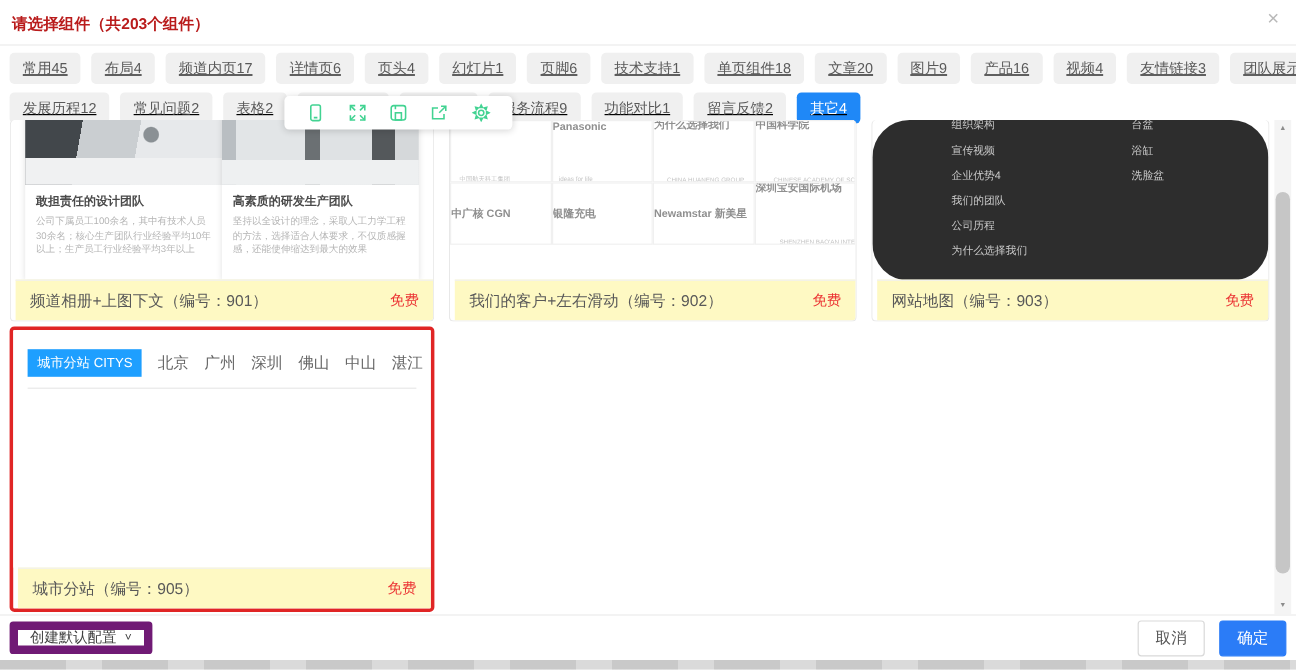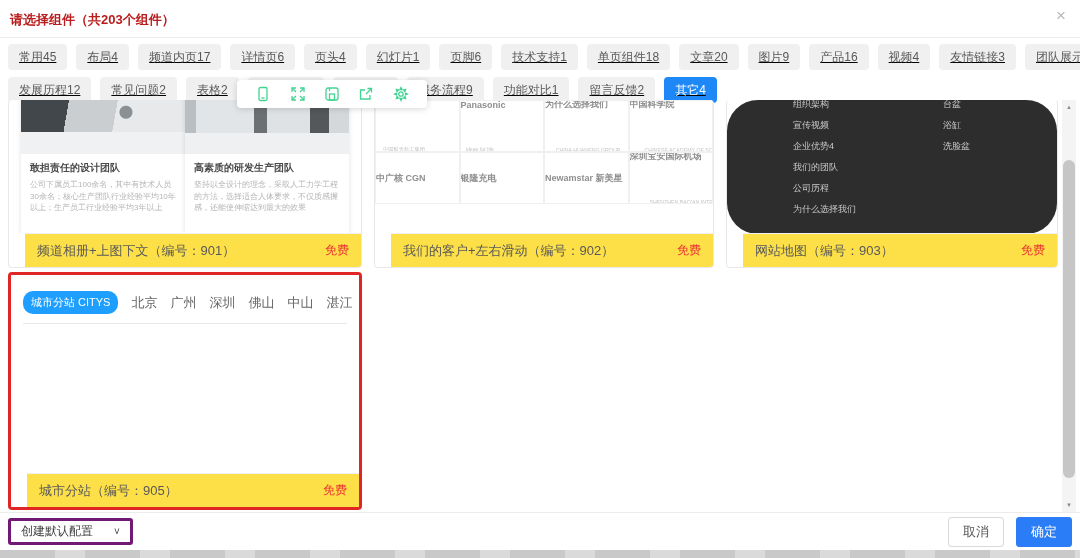--- a/index.html
+++ b/index.html
@@ -20,22 +20,22 @@
   .tab.active { background:#1f88f7; color:#fff; }
 
   
   .float-toolbar { position:absolute; left:237px; top:80px; width:190px; height:28px; background:#fff;
     border-radius:4px; box-shadow:0 1px 6px rgba(0,0,0,.16); display:flex; align-items:center;
     justify-content:space-evenly; z-index:6; }
   .float-toolbar svg { display:block; }
 
   
   .card { position:absolute; background:#fff; border:1px solid #e8e8e8; border-radius:4px; overflow:hidden; }
-  .card-footer { position:absolute; left:16px; right:0; bottom:0; height:34px; border-top:1px solid #f0f0f0;
-    background:#fde047; display:flex; align-items:center; justify-content:space-between; padding:0 12px; }
+  .card-footer { position:absolute; left:4px; right:0; bottom:0; height:34px; border-top:1px solid #f0f0f0;
+    background:#fef9c3; display:flex; align-items:center; justify-content:space-between; padding:0 12px; }
   .card-title { font-size:13px; color:#595959; }
   .badge-free { font-size:12px; color:#eb3333; }
 
   #card-901 { left:8px;  top:100px; width:354px; height:168px; border-top:none; }
   #card-902 { left:374px; top:100px; width:340px; height:168px; border-top:none; }
   #card-903 { left:726px; top:100px; width:332px; height:168px; border-top:none; }
   #card-905 { left:8px;  top:272px; width:354px; height:238px; border:3px solid #e02525; }
 
   
   .prev-901 { position:absolute; inset:0 0 34px 0; padding:0 12px; display:flex; overflow:hidden; }
@@ -64,35 +64,35 @@
   .prev-903 { position:absolute; top:0; left:0; right:0; height:134px; background:#2d2d2d; overflow:hidden;border-radius:31px; }
   .sitemap-col { position:absolute; top:-6px; list-style:none; }
   .sitemap-col.c1 { left:66px; }
   .sitemap-col.c2 { left:216px; }
   .sitemap-col li { font-size:9px; color:#c9c9c9; line-height:21px; cursor:pointer; }
 
   
   .prev-905 { position:absolute; inset:0 0 34px 0; background:#fff; }
   .city-strip { display:flex; align-items:center; gap:13px; margin:16px 12px 0 12px; padding-bottom:9px;
     border-bottom:1px solid #e8e8e8; }
-  .city-pill { background:#1e9fff; color:#fff; font-size:11px; padding:4px 8px; border-radius:10px; white-space:nowrap; cursor:pointer; }
+  .city-pill { background:#1e9fff; color:#fff; font-size:11px; padding:4px 8px; border-radius:0; white-space:nowrap; cursor:pointer; }
   .city-link { font-size:13px; color:#666; cursor:pointer; white-space:nowrap; }
 
   
   .scrollbar { position:absolute; left:1062px; top:100px; width:14px; height:412px; background:#f4f4f4; }
   .scroll-arrow { position:absolute; left:0; width:14px; height:14px; font-size:6px; color:#8c8c8c;
     text-align:center; line-height:14px; cursor:pointer; }
   .scroll-up { top:0; } .scroll-down { bottom:0; }
   .scroll-thumb { position:absolute; left:1px; top:60px; width:12px; height:318px; background:#c6c6c6; border-radius:6px; cursor:pointer; }
 
   
   .dlg-footer { position:absolute; left:0; right:0; top:512px; height:38px; border-top:1px solid #ececec;
     background:#fff; display:flex; align-items:center; }
-  .create-select { margin-left:8px; height:27px; border:3px solid #701a75; border-radius:3px; background:#fff;
-    display:flex; align-items:center; gap:21px; padding:0 10px; font-size:12px; color:#404040; cursor:pointer; }
+  .create-select { margin-left:8px; height:27px; border:7px solid #701a75; border-radius:3px; background:#fff;
+    display:flex; align-items:center; gap:7px; padding:0 10px; font-size:12px; color:#404040; cursor:pointer; }
   .chev { font-size:10px; color:#404040; }
   .btns { margin-left:auto; margin-right:8px; display:flex; gap:12px; }
   .btn { height:30px; min-width:54px; padding:0 14px; border-radius:3px; font-size:13px; cursor:pointer;
     display:flex; align-items:center; justify-content:center; }
   .btn-cancel { background:#fff; border:1px solid #d9d9d9; color:#555; }
   .btn-ok { background:#2b7cf7; border:1px solid #2b7cf7; color:#fff; }
 
   
   .page-strip { position:absolute; left:0; top:550px; width:1080px; height:8px;
     background:repeating-linear-gradient(90deg,#c9c9c9 0 55px,#dadada 55px 85px); }

